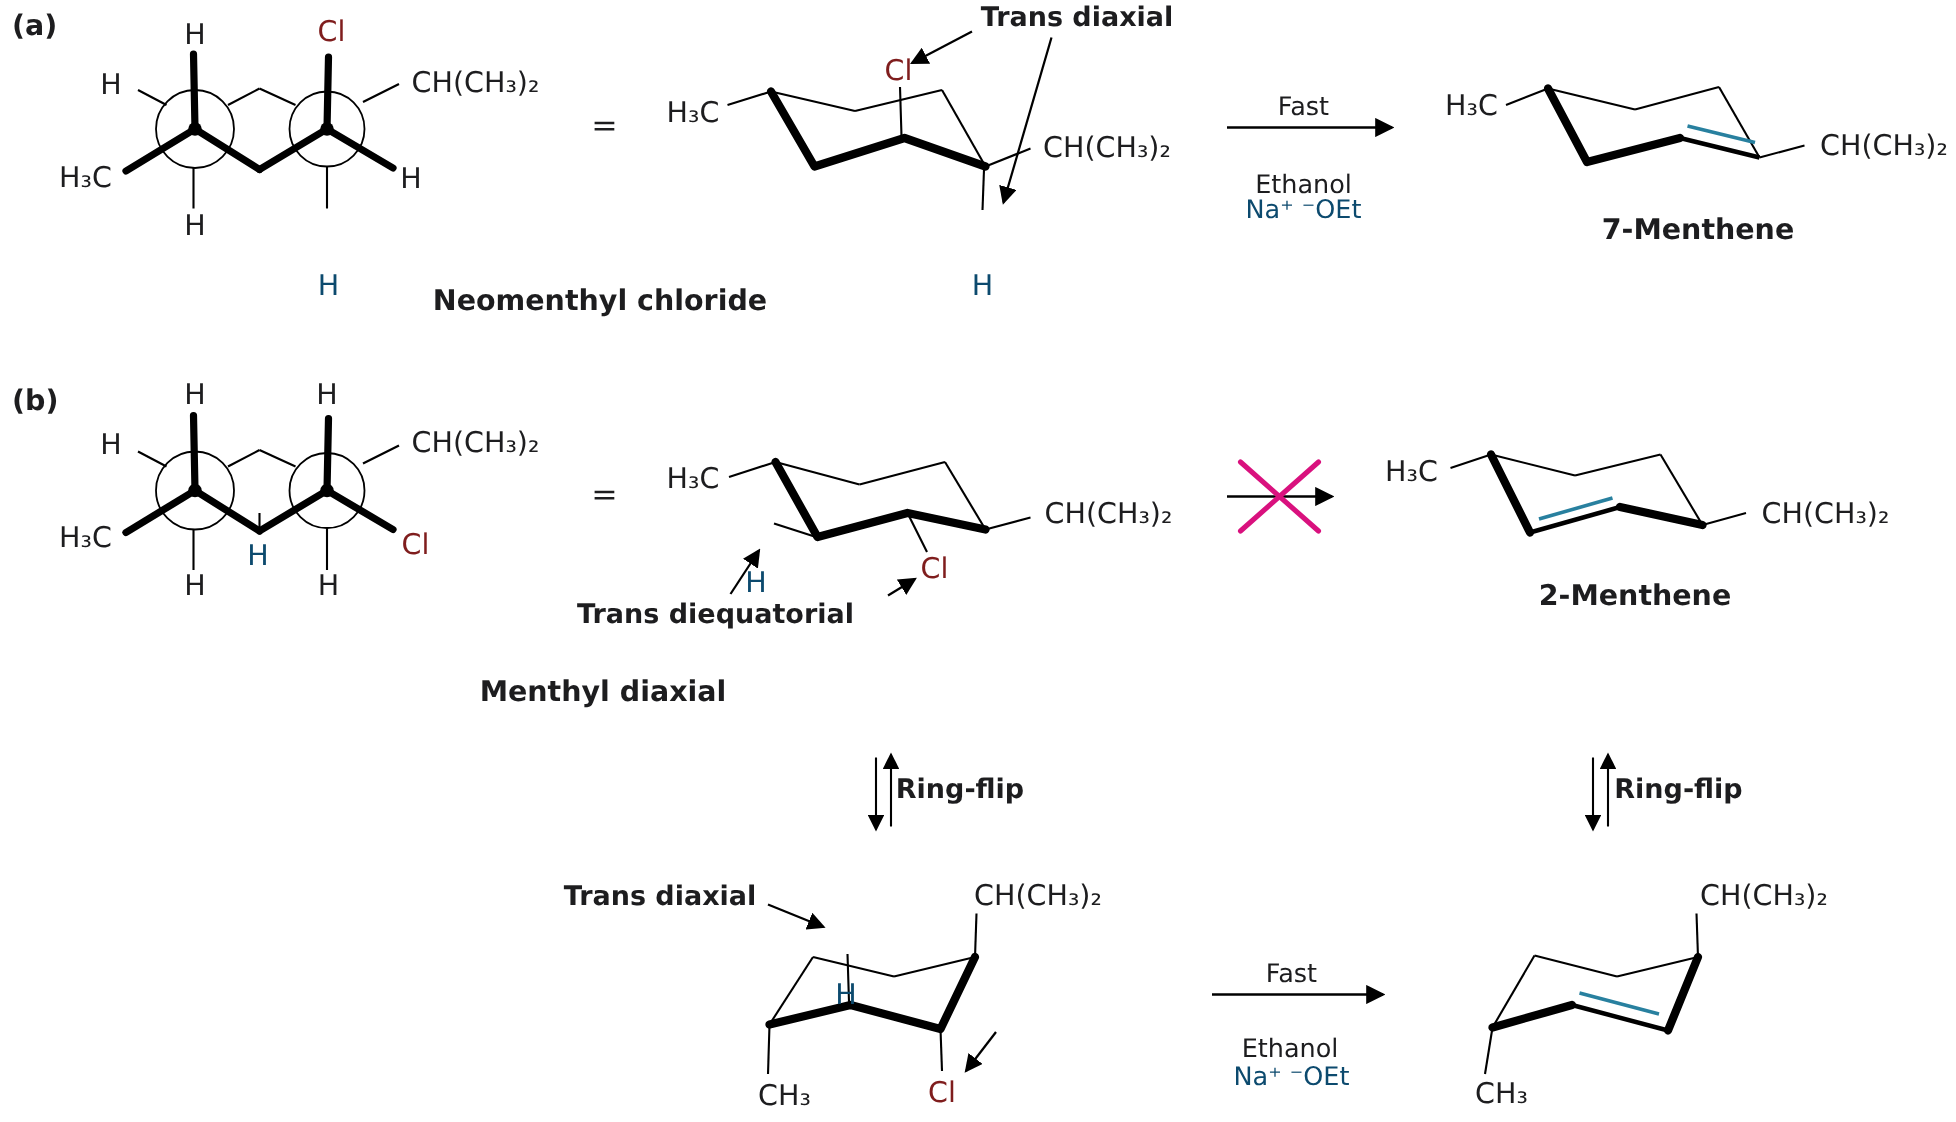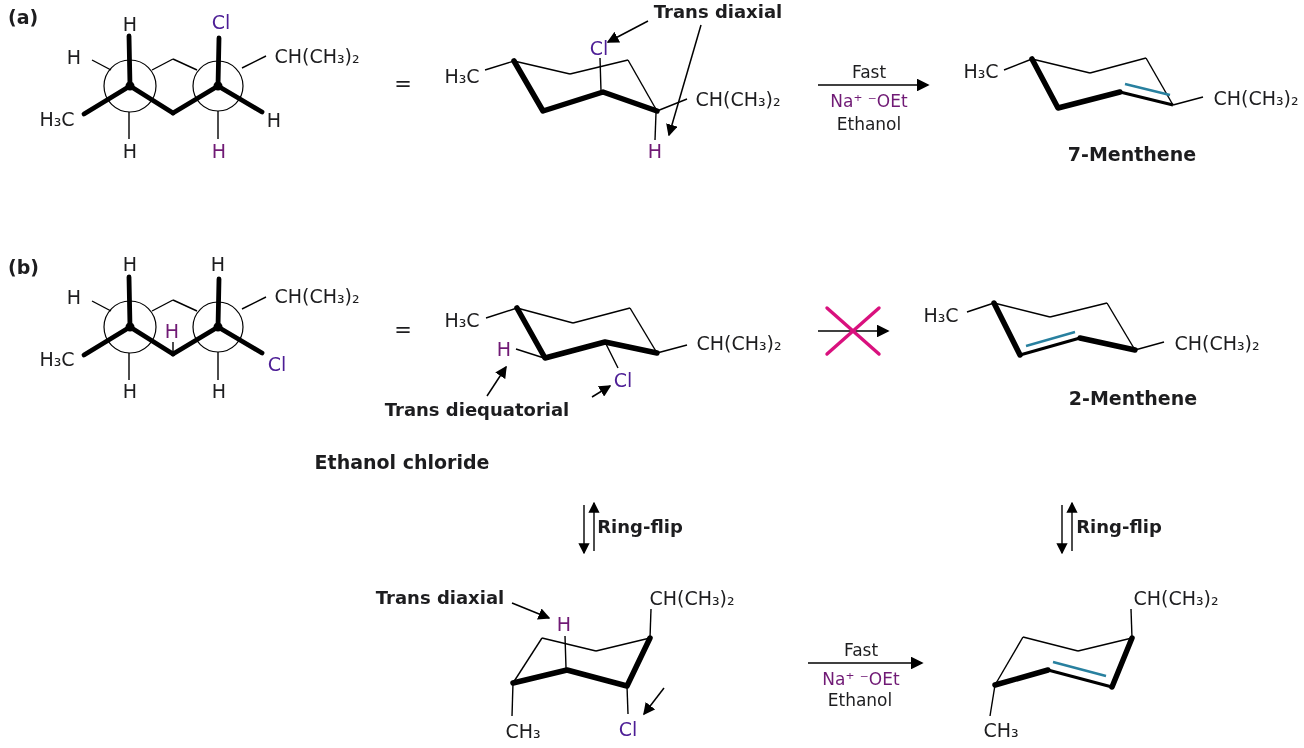--- a/index.html
+++ b/index.html
@@ -7,22 +7,22 @@
     position:relative;width:1304px;height:748px;background:#ffffff;
     font-family:"DejaVu Sans","Liberation Sans",sans-serif;color:#1d1d1f;overflow:hidden;
   }
   .canvas svg{position:absolute;left:0;top:0;}
   .lbl{position:absolute;transform:translate(-50%,-50%);font-size:19px;line-height:1;white-space:nowrap;}
   .word{font-size:18px;font-weight:bold;}
   .cond{font-size:17px;}
   .name{font-size:19px;font-weight:700;}
   .eq{font-size:21px;}
   .panel{position:absolute;font-size:19px;font-weight:700;line-height:1;}
-  .magenta{color:#4c1d95;}
-  .teal{color:#701a75;}
+  .magenta{color:#7f1d1d;}
+  .teal{color:#0c4a6e;margin-top:40px;}
 </style>
 </head>
 <body>
 
 <div class="canvas">
 
   <svg width="1304" height="748" viewBox="0 0 1304 748">
     <defs>
       <marker id="ah" viewBox="0 0 8 8" refX="7" refY="4" markerWidth="8" markerHeight="8" orient="auto">
         <path d="M0,0 L8,4 L0,8 z" fill="#000"></path>
@@ -208,20 +208,21 @@
   <span class="lbl teal" style="left:219px;top:151px">H</span>
   <span class="lbl" style="left:274px;top:120px">H</span>
   <span class="lbl eq" style="left:403px;top:84px">=</span>
 
   <span class="lbl" style="left:462px;top:76px">H₃C</span>
   <span class="lbl magenta" style="left:599px;top:48px">Cl</span>
   <span class="lbl" style="left:738px;top:99px">CH(CH₃)₂</span>
   <span class="lbl teal" style="left:655px;top:151px">H</span>
   <span class="lbl word" style="left:718px;top:12px">Trans diaxial</span>
 
+  <span class="lbl name" style="left:400px;top:201px">Neomenthyl chloride</span>
 
   <span class="lbl cond" style="left:869px;top:72px">Fast</span>
   <span class="lbl cond teal" style="left:869px;top:101px">Na⁺ ⁻OEt</span>
   <span class="lbl cond" style="left:869px;top:124px">Ethanol</span>
 
   <span class="lbl" style="left:981px;top:71px">H₃C</span>
   <span class="lbl" style="left:1256px;top:98px">CH(CH₃)₂</span>
   <span class="lbl name" style="left:1132px;top:154px">7-Menthene</span>
 
   <span class="panel" style="left:8px;top:258px">(b)</span>
@@ -238,23 +239,23 @@
   <span class="lbl eq" style="left:403px;top:330px">=</span>
 
   <span class="lbl" style="left:462px;top:320px">H₃C</span>
   <span class="lbl teal" style="left:504px;top:349px">H</span>
   <span class="lbl magenta" style="left:623px;top:380px">Cl</span>
   <span class="lbl" style="left:739px;top:343px">CH(CH₃)₂</span>
   <span class="lbl word" style="left:477px;top:410px">Trans diequatorial</span>
 
   <span class="lbl" style="left:941px;top:315px">H₃C</span>
   <span class="lbl" style="left:1217px;top:343px">CH(CH₃)₂</span>
-  <span class="lbl name" style="left:1133px;top:398px">2-Menthene</span>
-
-  <span class="lbl name" style="left:402px;top:462px">Ethanol chloride</span>
+  <span class="lbl name" style="left:1090px;top:398px">2-Menthene</span>
+
+  <span class="lbl name" style="left:402px;top:462px">Menthyl diaxial</span>
 
   <span class="lbl word" style="left:640px;top:527px">Ring-flip</span>
   <span class="lbl word" style="left:1119px;top:527px">Ring-flip</span>
 
   <span class="lbl word" style="left:440px;top:598px">Trans diaxial</span>
   <span class="lbl teal" style="left:564px;top:624px">H</span>
   <span class="lbl" style="left:692px;top:598px">CH(CH₃)₂</span>
   <span class="lbl" style="left:523px;top:731px">CH₃</span>
   <span class="lbl magenta" style="left:628px;top:729px">Cl</span>
 

